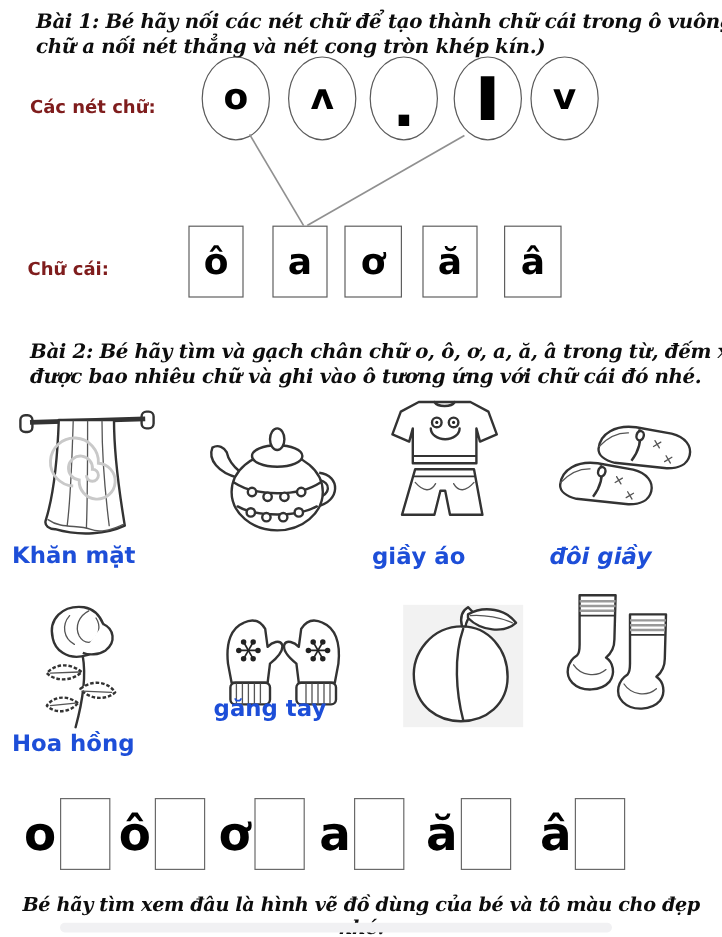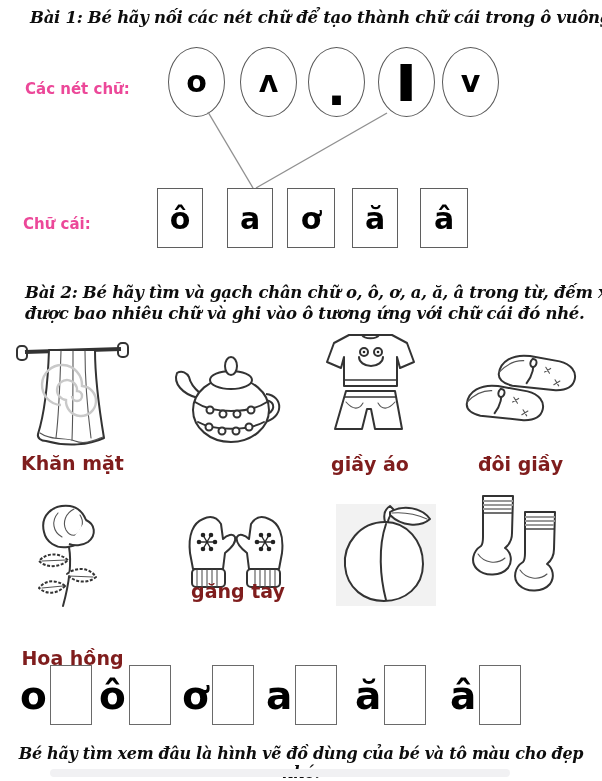--- a/index.html
+++ b/index.html
@@ -13,21 +13,21 @@
     position:absolute; font-family:"DejaVu Serif", serif;
     font-style:italic; font-weight:bold; font-size:16.5px; line-height:21px;
     color:#0d0d0d; white-space:nowrap; letter-spacing:-0.3px;
   }
   .instr .ex-label { }
   #b1-l1 { left:30px; top:7px; }
   #b1-l2 { left:30px; top:28px; }
   #b2-l1 { left:25px; top:282px; }
   #b2-l2 { left:25px; top:303px; }
   
-  .side-label { position:absolute; font-weight:bold; font-size:15px; color:#ec4899; }
+  .side-label { position:absolute; font-weight:bold; font-size:15px; color:#7f1d1d; }
   #strokes-label { left:25px; top:80px; }
   #letters-label { left:23px; top:215px; }
   
   .stroke-circle {
     position:absolute; top:47px; width:57px; height:70px;
     border:1.6px solid #5a5a5a; border-radius:50%;
     display:flex; align-items:center; justify-content:center;
   }
   .stroke-circle .glyph { font-weight:bold; font-size:30px; line-height:1; color:#000; }
   #circ-0 { left:168px; } #circ-1 { left:240px; } #circ-2 { left:308px; }
@@ -41,28 +41,28 @@
     position:absolute; top:188px; height:60px; border:1.5px solid #5f5f5f; background:#fff;
     display:flex; align-items:center; justify-content:center;
     font-weight:bold; font-size:30px; color:#000;
   }
   #lbox-0 { left:157px; width:46px; } #lbox-1 { left:227px; width:46px; }
   #lbox-2 { left:287px; width:48px; } #lbox-3 { left:352px; width:46px; }
   #lbox-4 { left:420px; width:48px; }
   
   .fig { position:absolute; }
   .caption {
-    position:absolute; font-weight:bold; font-size:19px; color:#7f1d1d;
-    text-align:center; white-space:nowrap;
+    position:absolute; font-weight:bold; font-size:19px; color:#1d4ed8;
+    white-space:nowrap;
   }
   #fig-towel   { left:15px;  top:334px; } #cap-0 { left:10px;  top:452px; width:125px; }
   #fig-teapot  { left:168px; top:350px; } #cap-1 { left:168px; top:453px; width:120px; }
   #fig-clothes { left:318px; top:329px; } #cap-2 { left:310px; top:453px; width:120px; }
-  #fig-shoes   { left:462px; top:352px; } #cap-3 { left:458px; top:453px; width:125px; }
-  #fig-rose    { left:22px;  top:500px; } #cap-4 { left:10px;  top:609px; width:125px;margin-top:38px; }
+  #fig-shoes   { left:462px; top:352px; } #cap-3 { left:458px; top:453px; width:125px;font-style:italic; }
+  #fig-rose    { left:22px;  top:500px; } #cap-4 { left:10px;  top:609px; width:125px; }
   #fig-mittens { left:183px; top:511px; } #cap-5 { left:178px; top:580px; width:120px; }
   #fig-apricot { left:330px; top:502px; } #cap-6 { left:325px; top:609px; width:120px; }
   #fig-socks   { left:465px; top:491px; } #cap-7 { left:455px; top:609px; width:125px; }
   
   .count-group {
     position:absolute; top:661px; height:68px;
     display:flex; align-items:center; gap:3px;
   }
   .count-letter { font-weight:bold; font-size:39px; line-height:1; color:#000; }
   .count-box { width:42px; height:60px; border:1.5px solid #6a6a6a; background:#fff; }
@@ -81,20 +81,21 @@
   svg .ln { stroke:#333; stroke-width:2; fill:none; stroke-linecap:round; stroke-linejoin:round; }
   svg .fw { stroke:#333; stroke-width:2; fill:#fff; stroke-linejoin:round; }
   svg .thin { stroke:#555; stroke-width:1.1; fill:none; stroke-linecap:round; }
 </style>
 </head>
 <body>
 
 <div class="sheet">
 
   <div class="instr" id="b1-l1"><span class="ex-label">Bài 1:</span><span> Bé hãy nối các nét  chữ  để tạo thành chữ  cái trong ô vuông  ( VD</span></div>
+  <div class="instr" id="b1-l2">chữ a nối nét thẳng và nét cong tròn khép kín.)</div>
 
   <div class="side-label" id="strokes-label">Các nét chữ:</div>
 
   <div class="stroke-circle" id="circ-0">
       <span class="glyph">o</span>
     </div>
   <div class="stroke-circle" id="circ-1">
       <span class="glyph">ʌ</span>
     </div>
   <div class="stroke-circle" id="circ-2">

